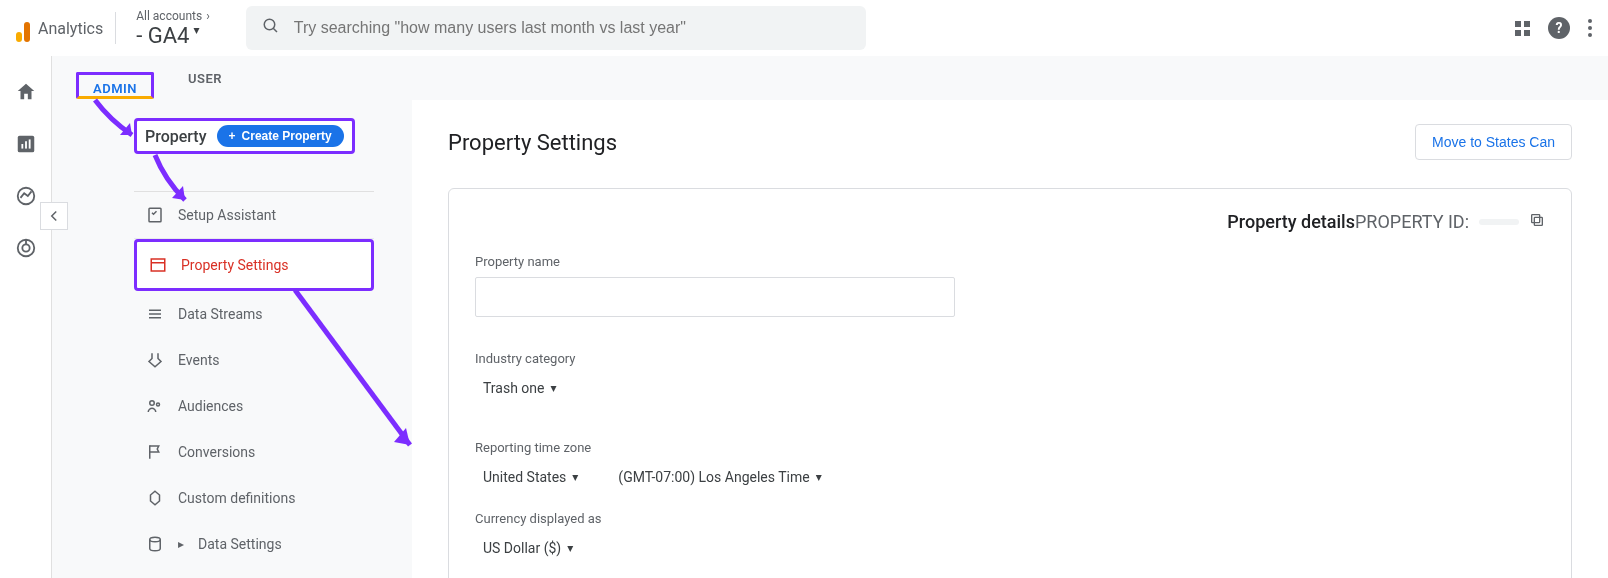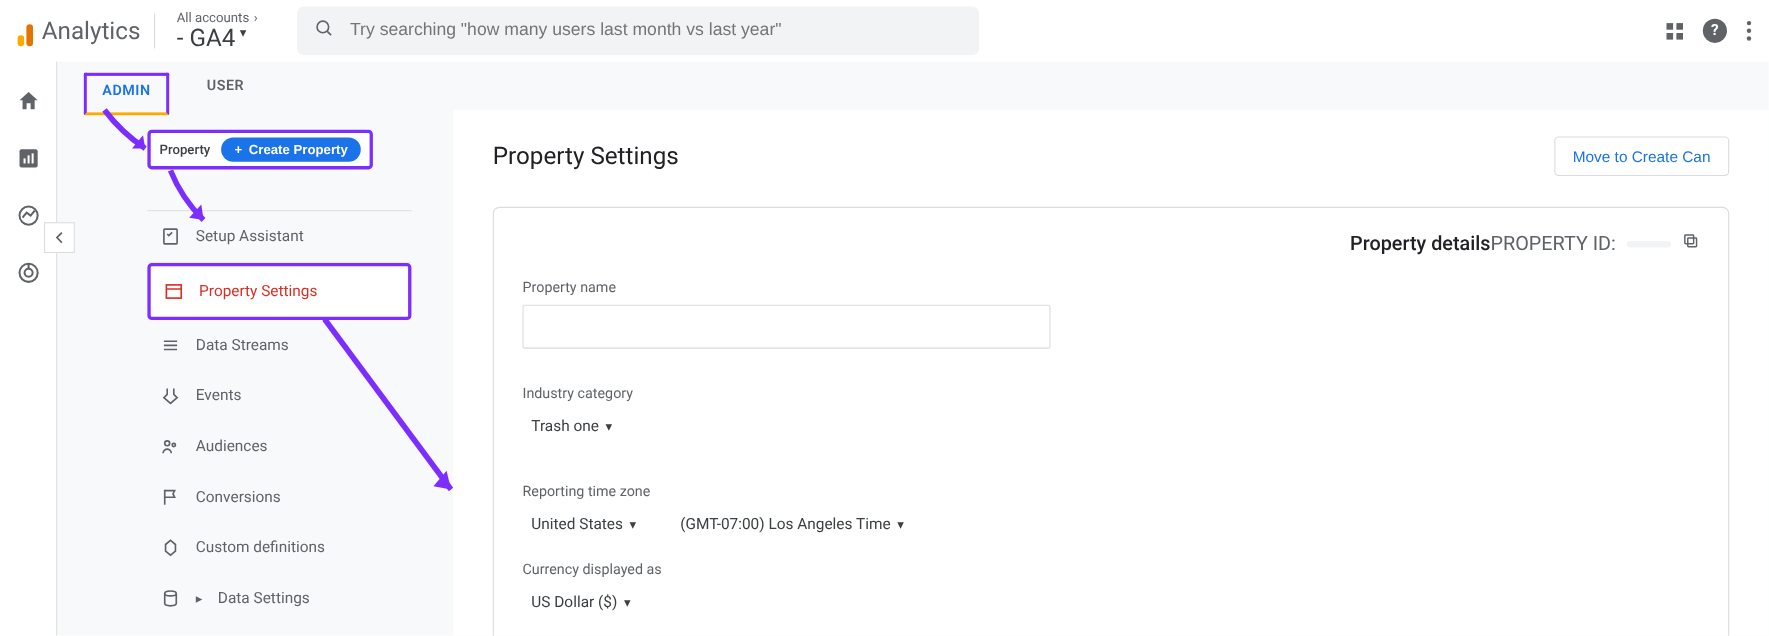--- a/index.html
+++ b/index.html
@@ -26,21 +26,21 @@
   }
   .logo-mark {
     display: flex;
     align-items: flex-end;
     height: 28px;
     gap: 2px;
   }
   .logo-bar1 { width: 6px; height: 10px; background: #f9ab00; border-radius: 3px; }
   .logo-bar2 { width: 6px; height: 20px; background: #e37400; border-radius: 3px; }
   .logo-text {
-    font-size: 22px;
+    font-size: 16px;
     color: #5f6368;
     font-weight: 400;
   }
   .divider-v {
     width: 1px; height: 32px; background: #dadce0;
     margin: 0 12px;
   }
   .account-picker {
     display: flex;
     flex-direction: column;
@@ -139,21 +139,21 @@
     font-size: 13px;
     font-weight: 600;
     letter-spacing: 0.5px;
     color: #5f6368;
     padding: 0 6px;
     cursor: pointer;
   }
   .tab.active {
     color: #1a73e8;
     border-bottom: 3px solid #f9ab00;
-    padding-bottom: 12px;
+    padding-bottom: 0;
     margin-bottom: -15px;
   }
   .tab-highlight {
     border: 3px solid #7c2dff;
     padding: 6px 14px;
     border-radius: 2px;
   }
   
   .admin-body {
     display: flex;
@@ -168,21 +168,21 @@
     display: flex;
     align-items: center;
     gap: 10px;
     border: 3px solid #7c2dff;
     padding: 4px 8px;
     border-radius: 4px;
     width: fit-content;
     background: #fff;
   }
   .prop-header-label {
-    font-size: 12px;
+    font-size: 16px;
     color: #3c4043;
     font-weight: 500;
   }
   .create-btn {
     background: #1a73e8;
     color: #fff;
     border: none;
     border-radius: 14px;
     padding: 4px 12px;
     font-size: 12px;
@@ -501,21 +501,21 @@
             </svg>
         </span>
         <span class="chev">▸</span>
         <span>Data Settings</span>
       </div>
     </div>
 
     <div class="content">
       <div class="content-head">
         <div class="content-title">Property Settings</div>
-        <button class="trash-btn">Move to Create Can</button>
+        <button class="trash-btn">Move to States Can</button>
       </div>
       <div class="card">
         <div class="card-row1">
           <div class="card-heading">Property details</div>
           <div class="propid">
             <span>PROPERTY ID:</span>
             <span class="propid-val"> </span>
             <span class="copy-ic">
               <svg width="16" height="16" viewBox="0 0 24 24" fill="none" stroke="#5f6368" stroke-width="2">
                   <rect x="8" y="8" width="12" height="12" rx="1"></rect>

